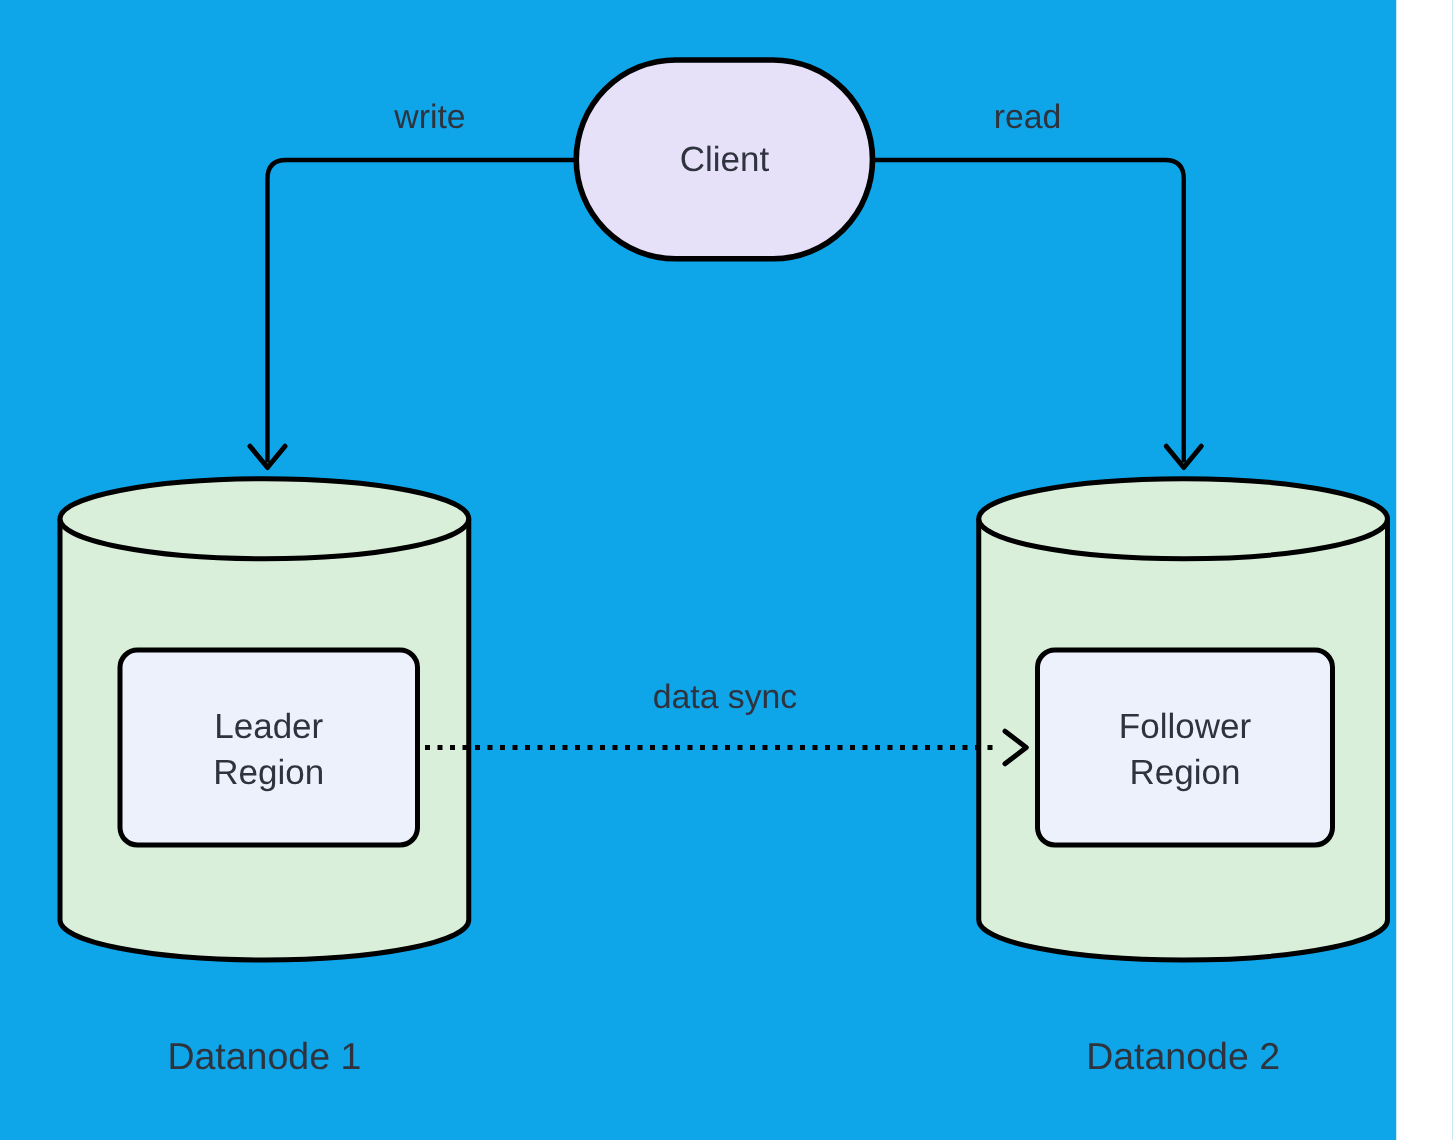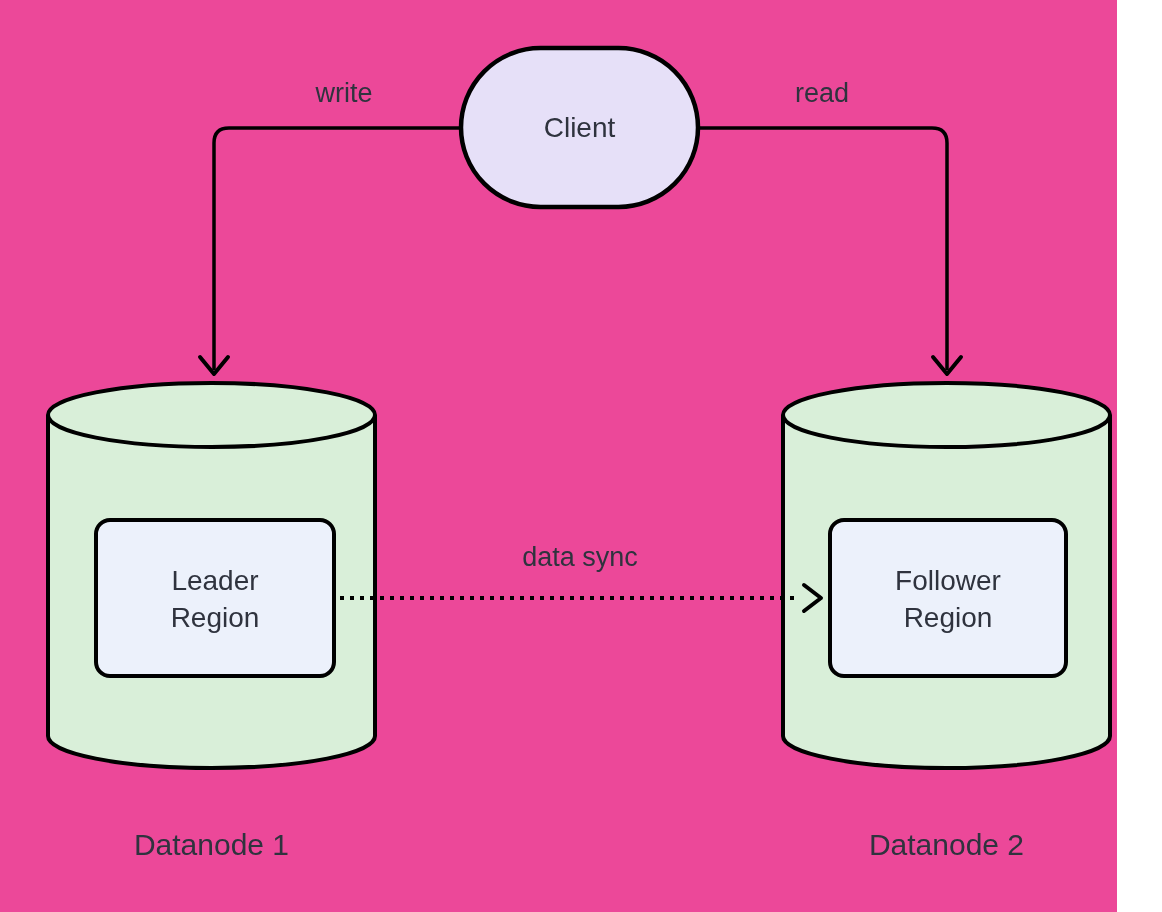--- a/index.html
+++ b/index.html
@@ -8,21 +8,21 @@
     background: #FFFFFF;
     width: 1162px;
     height: 912px;
     overflow: hidden;
     font-family: "Liberation Sans", "DejaVu Sans", sans-serif;
   }
   .canvas {
     position: relative;
     width: 1117px;
     height: 912px;
-    background: #ec4899;
+    background: #0ea5e9;
   }
   svg { display: block; }
   .node-shape {
     stroke: #000000;
     stroke-width: 4;
   }
   .client-shape { stroke-width: 4.5; }
   .edge-line {
     stroke: #000000;
     stroke-width: 3.5;

